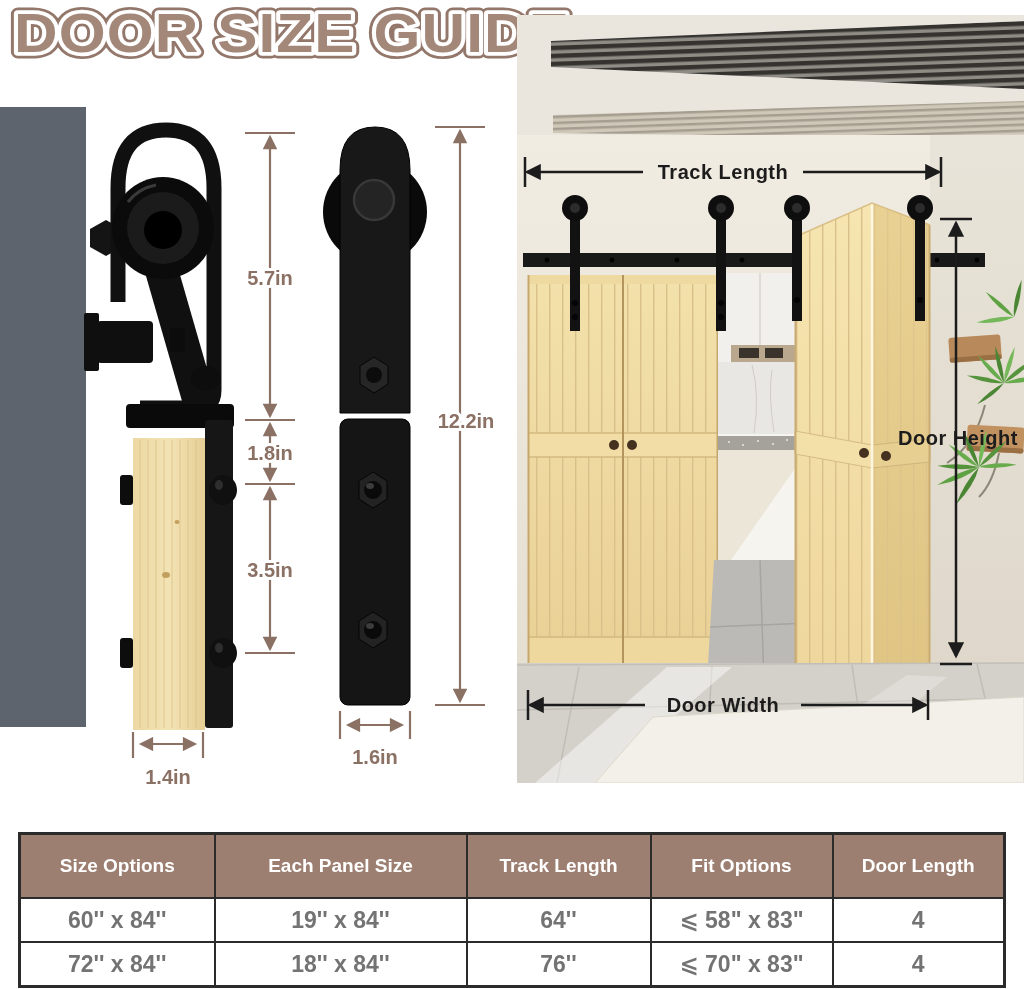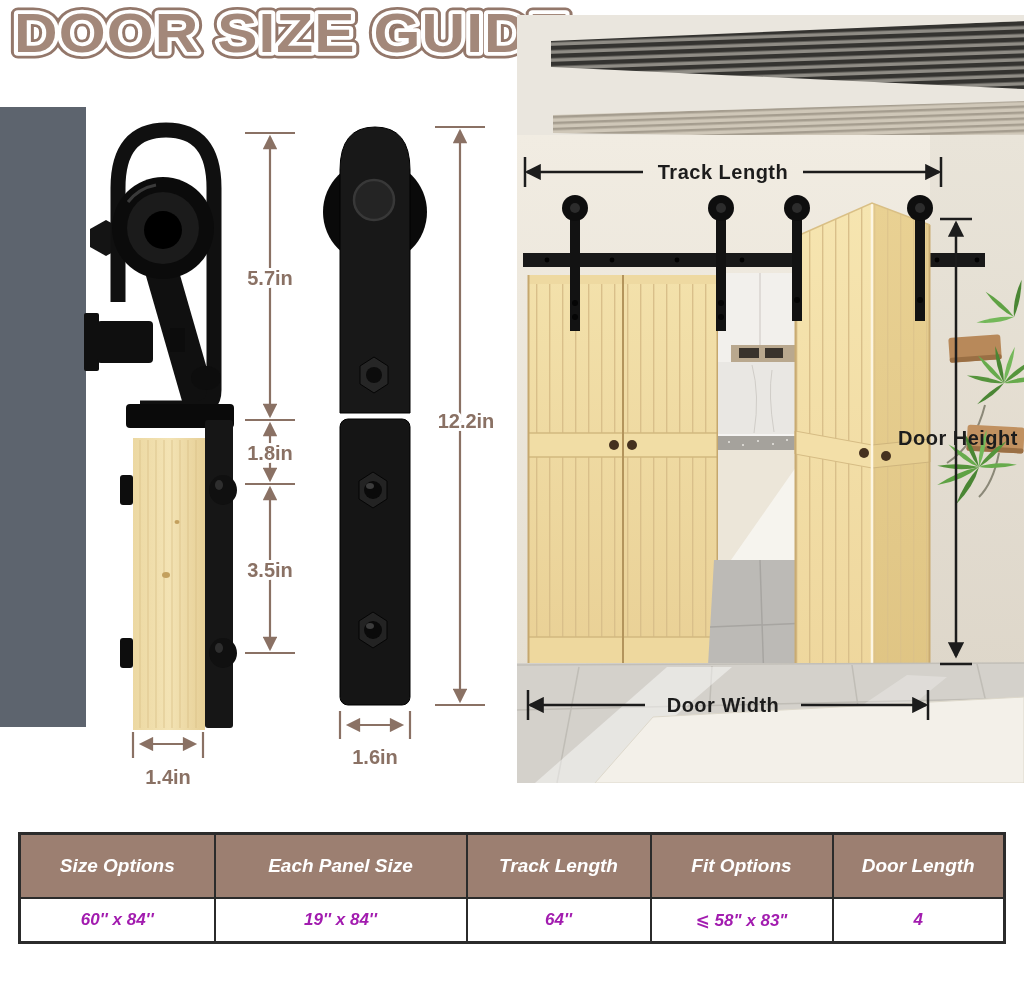--- a/index.html
+++ b/index.html
@@ -11,23 +11,23 @@
   .t-white{fill:none;stroke:#ffffff;stroke-width:7.5px;stroke-linejoin:round;}
   .t-fill{fill:#a3887a;}
   .title-txt{font-size:55px;font-weight:bold;letter-spacing:1px;}
   .dim{stroke:#8a7164;stroke-width:2.2;fill:none;}
   .dimtxt{fill:#8a7164;font-size:20px;font-weight:bold;text-anchor:middle;
           paint-order:stroke;stroke:#ffffff;stroke-width:6px;stroke-linejoin:round;}
   .pdim{stroke:#1c1c1c;stroke-width:2.5;fill:none;}
   .blktxt{fill:#1c1c1c;font-size:20px;font-weight:bold;text-anchor:middle;letter-spacing:0.5px;}
   .size-table{position:absolute;left:18px;top:832px;width:987px;border-collapse:collapse;
               table-layout:fixed;border:3px solid #2b2b2b;}
-  .size-table th,.size-table td{border:2px solid #2b2b2b;text-align:center;vertical-align:middle;padding:0;font-style:italic;}
+  .size-table th,.size-table td{border:2px solid #2b2b2b;text-align:center;vertical-align:middle;padding:0;}
   .size-table th{background:#9c7f71;color:#ffffff;font-size:19px;font-weight:bold;height:62px;}
-  .size-table td{font-size:17px;font-weight:bold;color:#a21caf;height:42px;background:#ffffff;margin-top:44px;}
+  .size-table td{font-size:23px;font-weight:bold;color:#737373;height:42px;background:#ffffff;margin-top:44px;}
 </style>
 </head>
 <body>
 
 <div class="page">
 
   <svg class="abs" style="left:6px;top:0px" width="585" height="70" viewBox="0 0 585 70">
     <text class="title-txt t-outer" x="286" y="52" text-anchor="middle" textLength="556" lengthAdjust="spacingAndGlyphs">DOOR SIZE GUIDE</text>
     <text class="title-txt t-white" x="286" y="52" text-anchor="middle" textLength="556" lengthAdjust="spacingAndGlyphs">DOOR SIZE GUIDE</text>
     <text class="title-txt t-fill" x="286" y="52" text-anchor="middle" textLength="556" lengthAdjust="spacingAndGlyphs">DOOR SIZE GUIDE</text>
@@ -379,16 +379,23 @@
       </tr>
     </thead>
     <tbody>
       <tr>
         <td>60'' x 84''</td>
         <td>19'' x 84''</td>
         <td>64''</td>
         <td>⩽ 58" x 83"</td>
         <td>4</td>
       </tr>
+      <tr>
+        <td>72'' x 84''</td>
+        <td>18'' x 84''</td>
+        <td>76''</td>
+        <td>⩽ 70" x 83"</td>
+        <td>4</td>
+      </tr>
     </tbody>
   </table>
 
 </div>
 
 </body></html>

